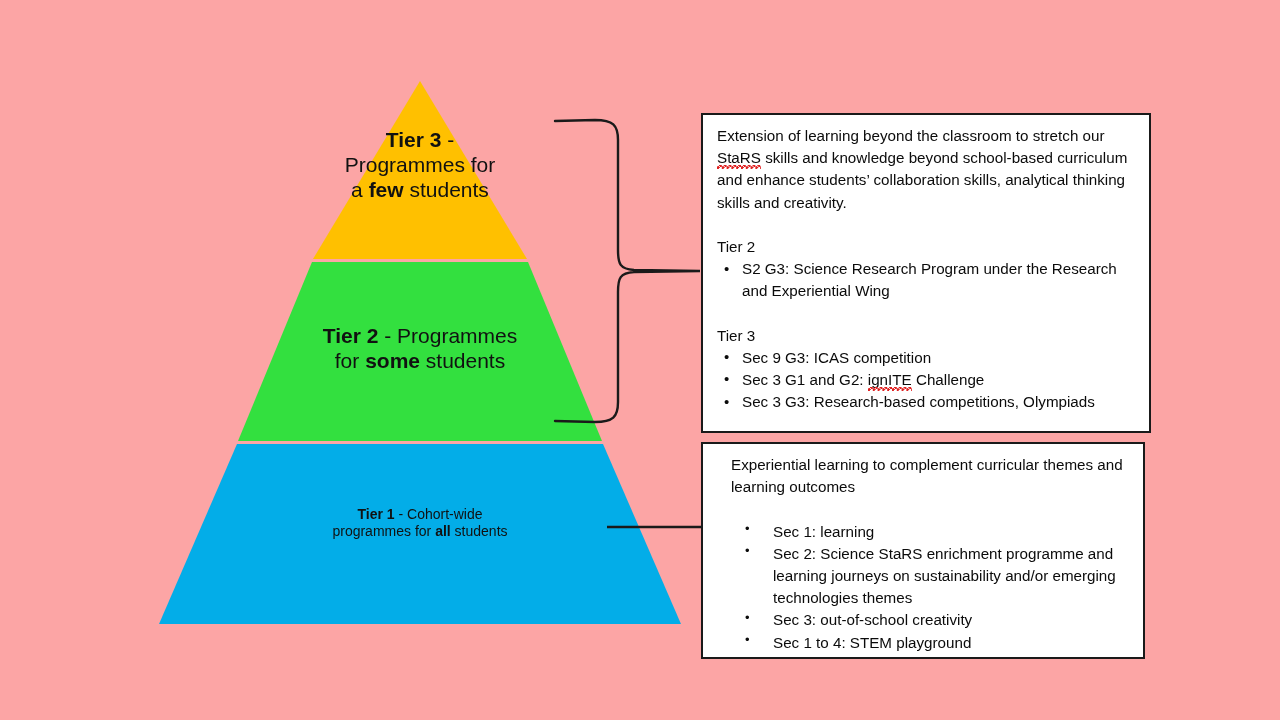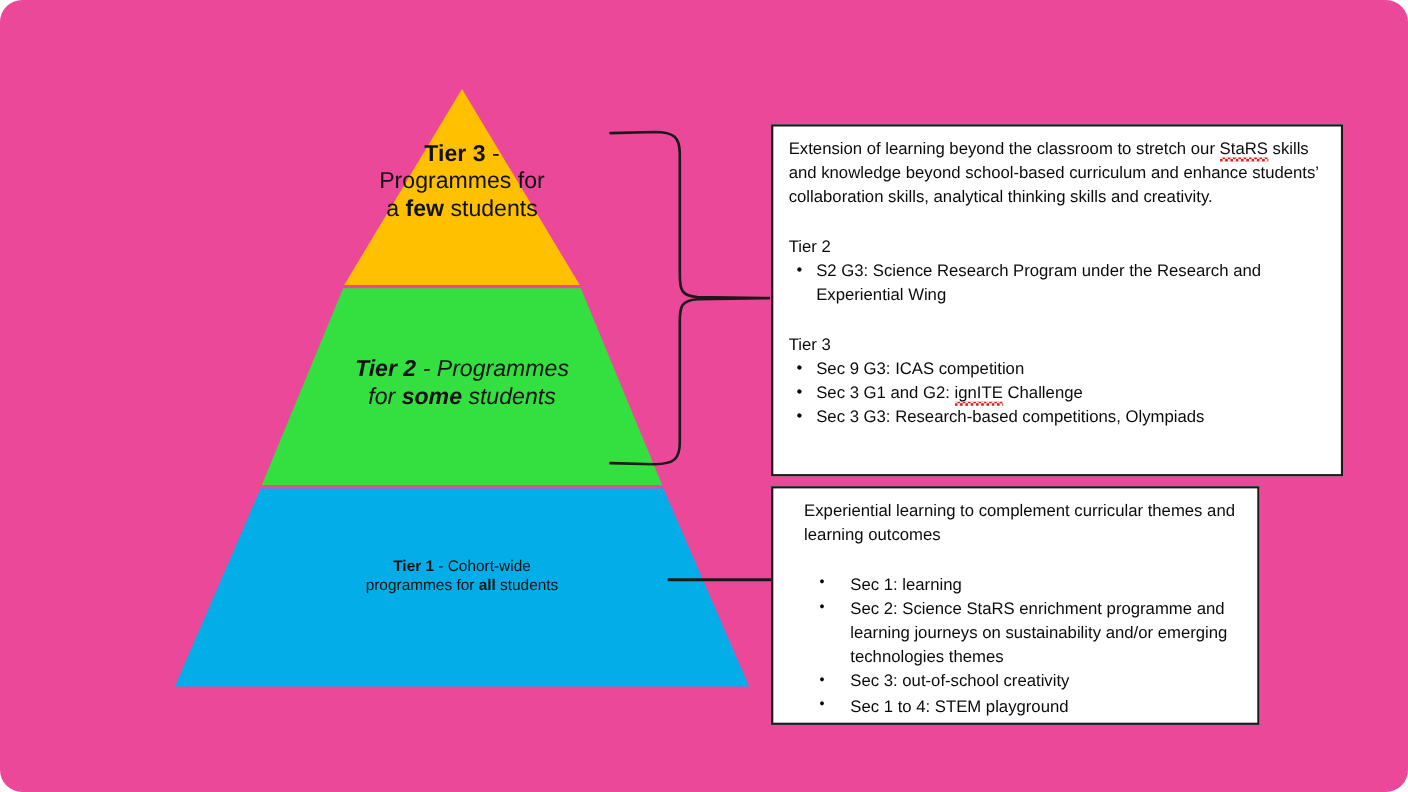--- a/index.html
+++ b/index.html
@@ -8,23 +8,22 @@
     padding: 0;
     background: #ffffff;
   }
   body {
     font-family: "Liberation Sans", sans-serif;
   }
   #canvas {
     position: relative;
     width: 1280px;
     height: 720px;
-    background: #ec4899;
+    background: #fca5a5;
     overflow: hidden;
-    border-radius: 20px;
   }
 
   
   #pyramid-group {
     position: absolute;
     left: 0;
     top: 0;
     width: 720px;
     height: 680px;
   }
@@ -48,21 +47,20 @@
     left: 262px;
     top: 128px;
     width: 316px;
     font-size: 21px;
   }
   #tier2-label {
     left: 248px;
     top: 324px;
     width: 344px;
     font-size: 21px;
-    font-style: italic;
   }
   #tier1-label {
     left: 238px;
     top: 506px;
     width: 364px;
     font-size: 14px;
   }
 
   
   #connector-svg {
@@ -77,21 +75,21 @@
     background: #ffffff;
     border: 2px solid #1a1a1a;
     box-sizing: border-box;
     font-size: 15.2px;
     color: #0b0b0b;
     line-height: 1.46;
   }
   #box-tier23 {
     left: 701px;
     top: 113px;
-    width: 520px;
+    width: 450px;
     height: 320px;
     padding: 10px 12px 0 14px;
   }
   #box-tier1 {
     left: 701px;
     top: 442px;
     width: 444px;
     height: 217px;
     padding: 10px 12px 0 28px;
   }

